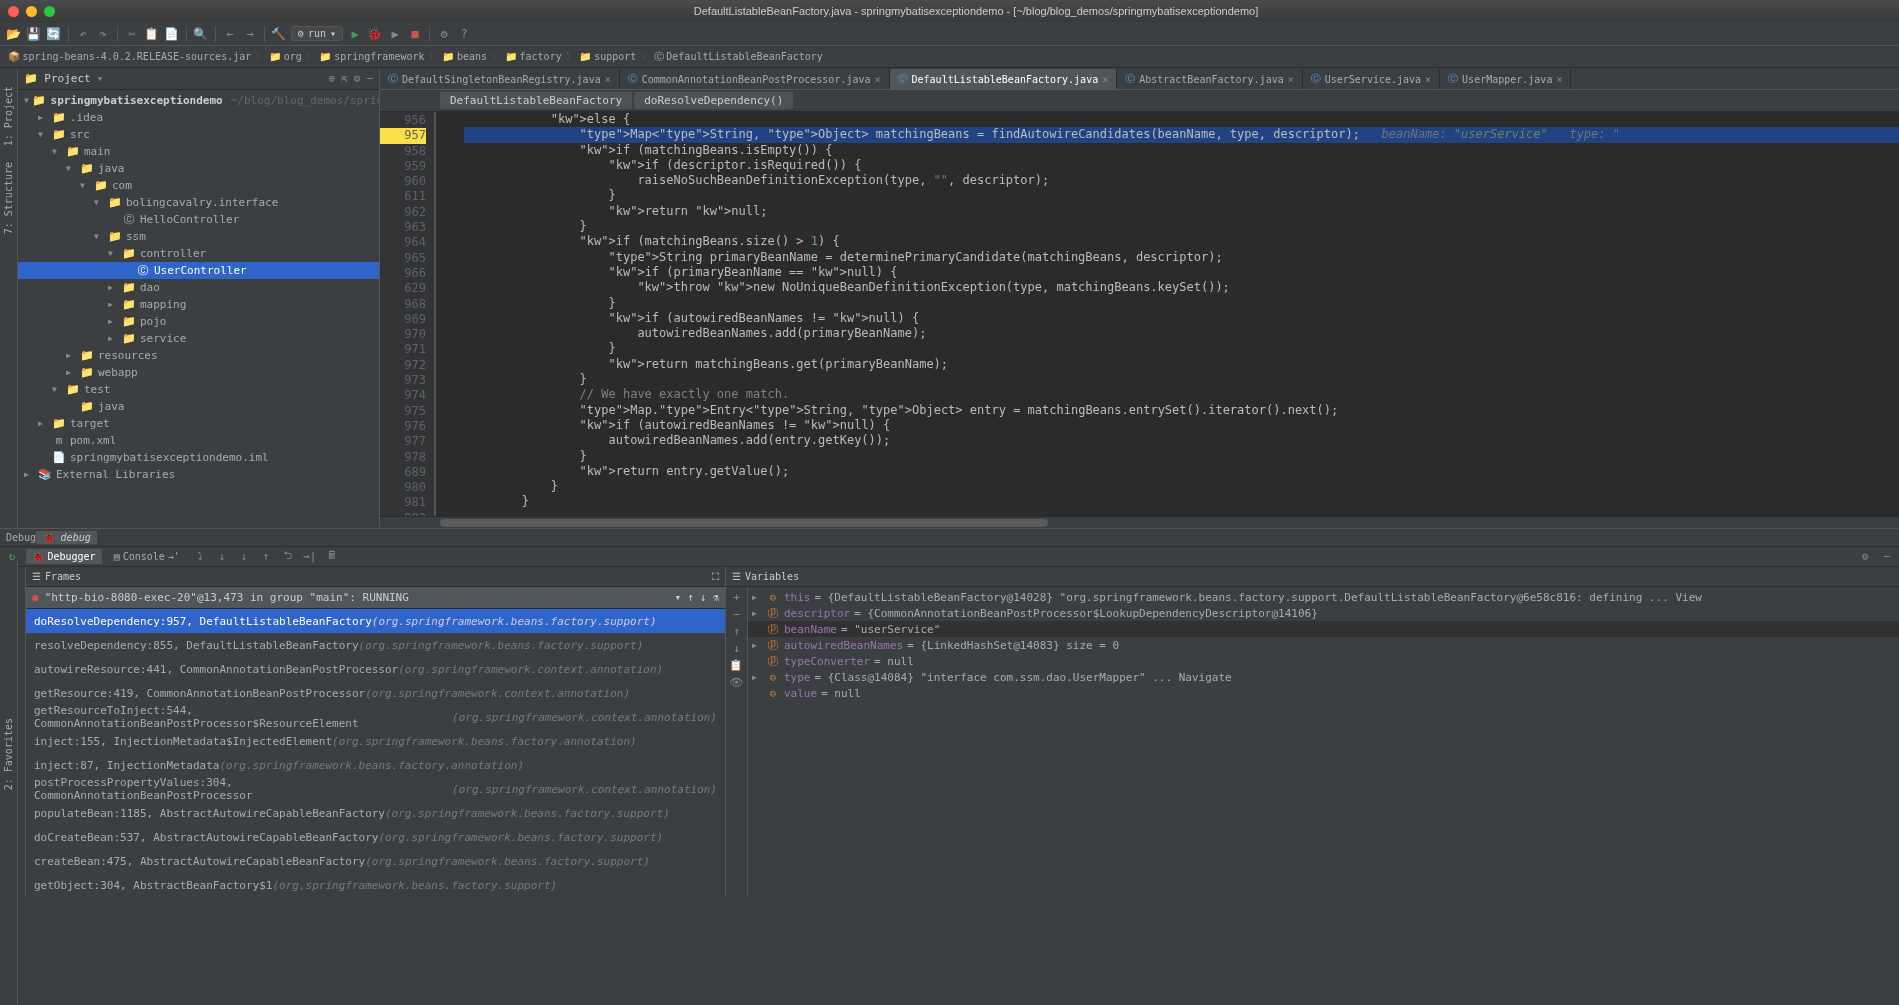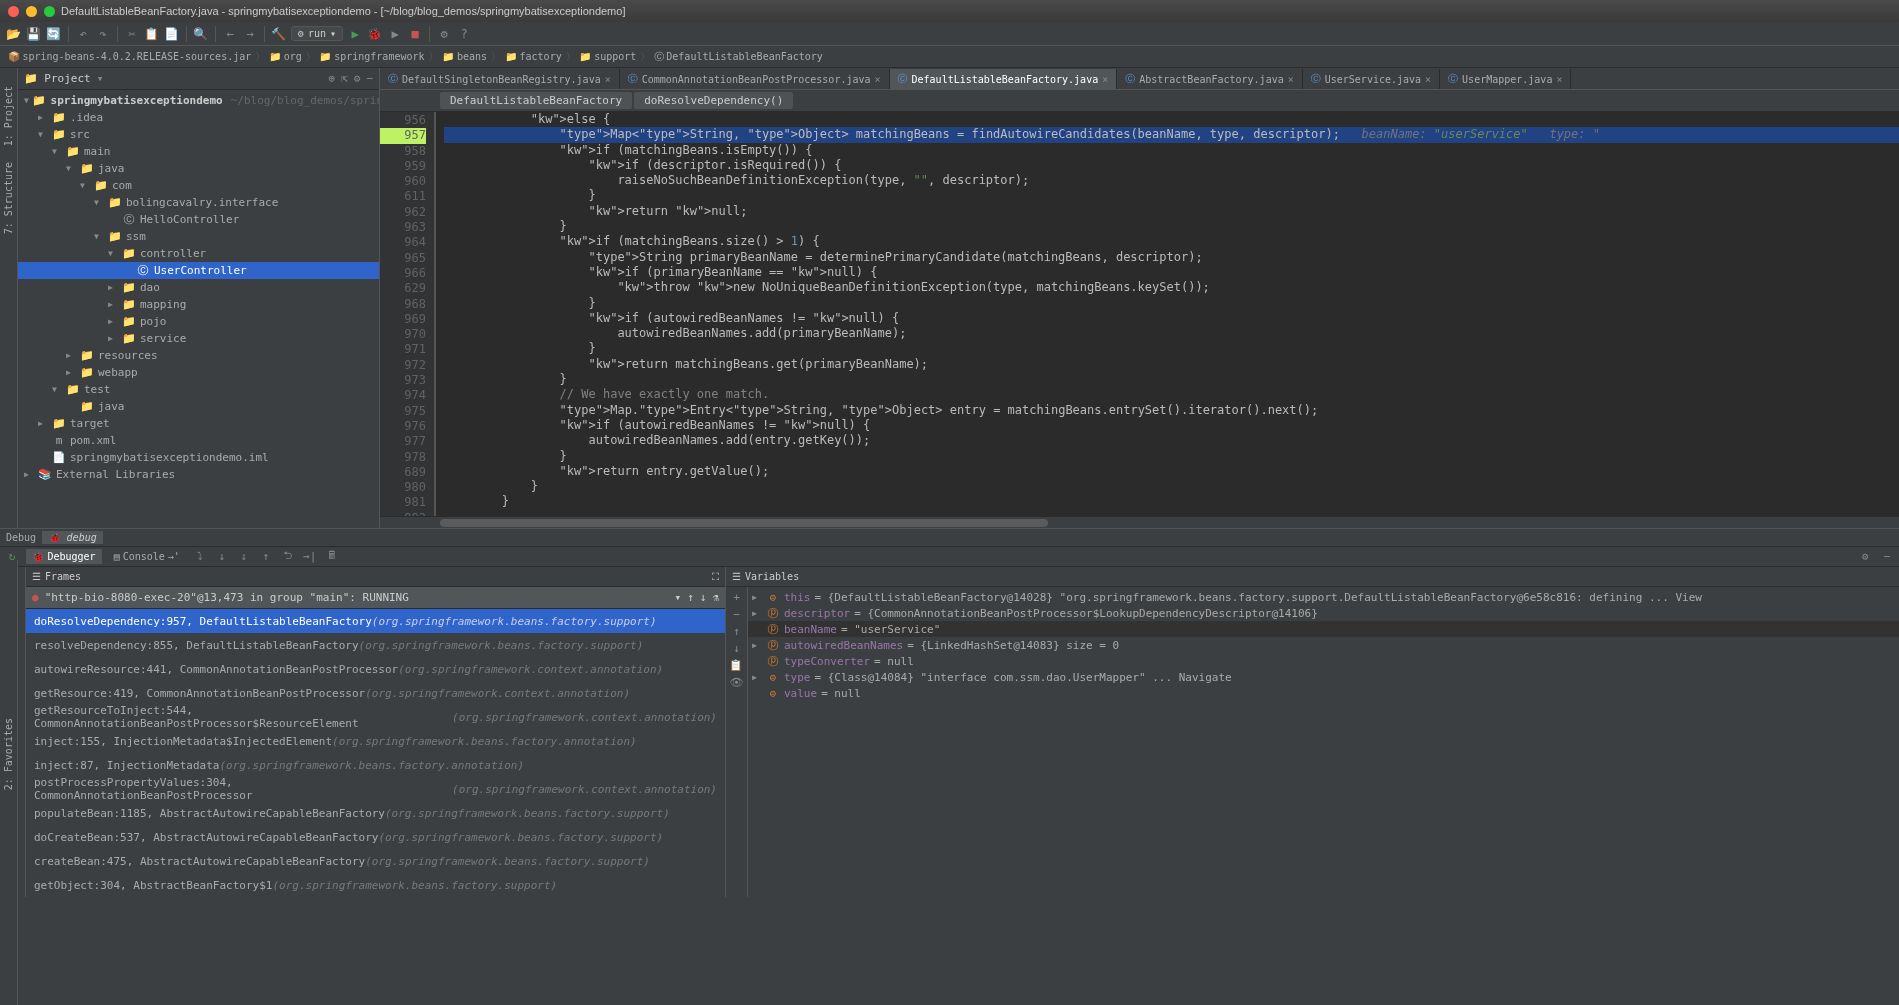--- a/index.html
+++ b/index.html
@@ -3,21 +3,21 @@
 <meta charset="utf-8">
 <style>
 * { margin: 0; padding: 0; box-sizing: border-box; }
 body { font-family: 'Menlo', 'Consolas', monospace; font-size: 11px; background: #3c3f41; color: #bbb; overflow: hidden; height: 1005px; width: 1899px; }
 .titlebar { height: 22px; background: linear-gradient(#4a4a4a, #3a3a3a); display: flex; align-items: center; padding: 0 8px; gap: 6px; }
 .traffic { display: flex; gap: 7px; }
 .traffic span { width: 11px; height: 11px; border-radius: 50%; }
 .tclose { background: #ff5f56; }
 .tmin { background: #ffbd2e; }
 .tmax { background: #27c93f; }
-.title { flex: 1; text-align: left; color: #ccc; font-size: 11px; font-family: -apple-system, sans-serif; }
+.title { flex: 1; text-align: center; color: #ccc; font-size: 11px; font-family: -apple-system, sans-serif; }
 .toolbar { height: 24px; background: #3c3f41; border-bottom: 1px solid #555; display: flex; align-items: center; padding: 0 6px; gap: 4px; }
 .toolbar .icon { width: 16px; height: 16px; display: inline-flex; align-items: center; justify-content: center; color: #888; font-size: 12px; cursor: pointer; }
 .toolbar .sep { width: 1px; height: 16px; background: #555; margin: 0 2px; }
 .run-config { background: #45494a; border: 1px solid #555; padding: 1px 6px; border-radius: 3px; color: #ccc; font-size: 10px; display: flex; align-items: center; gap: 4px; }
 .breadcrumbs { height: 22px; background: #3c3f41; border-bottom: 1px solid #2b2b2b; display: flex; align-items: center; padding: 0 8px; gap: 4px; color: #aaa; font-size: 10px; }
 .breadcrumbs .sep { color: #666; }
 .bcitem { display: flex; align-items: center; gap: 2px; }
 .main-area { display: flex; height: 460px; }
 .left-panel { width: 18px; background: #3c3f41; border-right: 1px solid #555; display: flex; flex-direction: column; align-items: center; padding-top: 10px; }
 .left-panel .tab { writing-mode: vertical-rl; transform: rotate(180deg); font-size: 10px; color: #aaa; padding: 8px 2px; cursor: pointer; }
@@ -32,30 +32,30 @@
 .tree-row .ticon { width: 14px; text-align: center; }
 .tree-row .name { white-space: nowrap; }
 .tree-row .hint { color: #666; margin-left: 4px; }
 .editor-area { flex: 1; display: flex; flex-direction: column; background: #2b2b2b; }
 .tabs { height: 22px; background: #3c3f41; display: flex; align-items: flex-end; border-bottom: 1px solid #555; }
 .tab-item { height: 20px; padding: 0 8px; display: flex; align-items: center; gap: 4px; color: #aaa; font-size: 10px; border-right: 1px solid #2b2b2b; cursor: pointer; }
 .tab-item.active { background: #515658; color: #fff; }
 .tab-close { color: #888; font-size: 10px; }
 .context-bar { height: 22px; background: #3c3f41; border-bottom: 1px solid #2b2b2b; display: flex; align-items: center; padding: 0 60px; gap: 2px; }
 .context-bar .crumb { background: #4e5254; padding: 2px 10px; color: #ccc; font-size: 11px; border-radius: 2px; }
-.code-area { flex: 1; display: flex; overflow: hidden; font-size: 12px; }
+.code-area { flex: 1; display: flex; overflow: hidden; font-size: 12px; gap: 20px; }
 .gutter { width: 56px; background: #313335; color: #606366; text-align: right; padding: 1px 8px 0 0; line-height: 15.3px; border-right: 2px solid #555; }
 .code { flex: 1; background: #2b2b2b; line-height: 15.3px; white-space: pre; overflow-x: auto; padding-left: 8px; }
 .code .line { display: block; }
 .code .hl-exec { background: #214283; }
 .str { color: #6a8759; }
 .com { color: #808080; }
 .num { color: #6897bb; }
 .inline-hint { color: #72737a; font-style: italic; }
-.debug-bar { height: 18px; background: #3c3f41; border-top: 1px solid #555; display: flex; align-items: center; padding: 0 6px; gap: 6px; font-size: 10px; color: #aaa; }
+.debug-bar { height: 18px; background: #3c3f41; border-top: 1px solid #555; display: flex; align-items: center; padding: 0 6px; font-size: 10px; color: #aaa; }
 .debug-tab { background: #515658; padding: 1px 6px; color: #ccc; font-style: italic; }
 .debug-panel { height: 280px; background: #3c3f41; border-top: 1px solid #2b2b2b; display: flex; flex-direction: column; }
 .dbg-header { height: 22px; background: #3c3f41; border-bottom: 1px solid #2b2b2b; display: flex; align-items: center; gap: 6px; padding: 0 4px; }
 .dbg-tab { padding: 2px 6px; color: #aaa; font-size: 10px; display: flex; align-items: center; gap: 3px; }
 .dbg-tab.active { background: #515658; color: #fff; }
 .dbg-icon { color: #888; width: 16px; text-align: center; cursor: pointer; }
 .dbg-body { flex: 1; display: flex; }
 .dbg-left { width: 26px; background: #3c3f41; border-right: 1px solid #555; display: flex; flex-direction: column; align-items: center; padding-top: 4px; gap: 4px; }
 .dbg-left .btn { width: 16px; height: 16px; color: #888; display: flex; align-items: center; justify-content: center; cursor: pointer; }
 .frames-panel { width: 700px; border-right: 1px solid #555; display: flex; flex-direction: column; }
@@ -306,21 +306,21 @@
           <span class="tab-close">×</span>
         </div>
       </div>
     <div class="context-bar">
       <span class="crumb">DefaultListableBeanFactory</span>
       <span class="crumb">doResolveDependency()</span>
     </div>
     <div class="code-area">
       <div class="gutter" id="gutter">
           <div>956</div>
-          <div style="background: #bef264;">957</div>
+          <div style="background: #fde047;">957</div>
           <div>958</div>
           <div>959</div>
           <div>960</div>
           <div>611</div>
           <div>962</div>
           <div>963</div>
           <div>964</div>
           <div>965</div>
           <div>966</div>
           <div>629</div>

